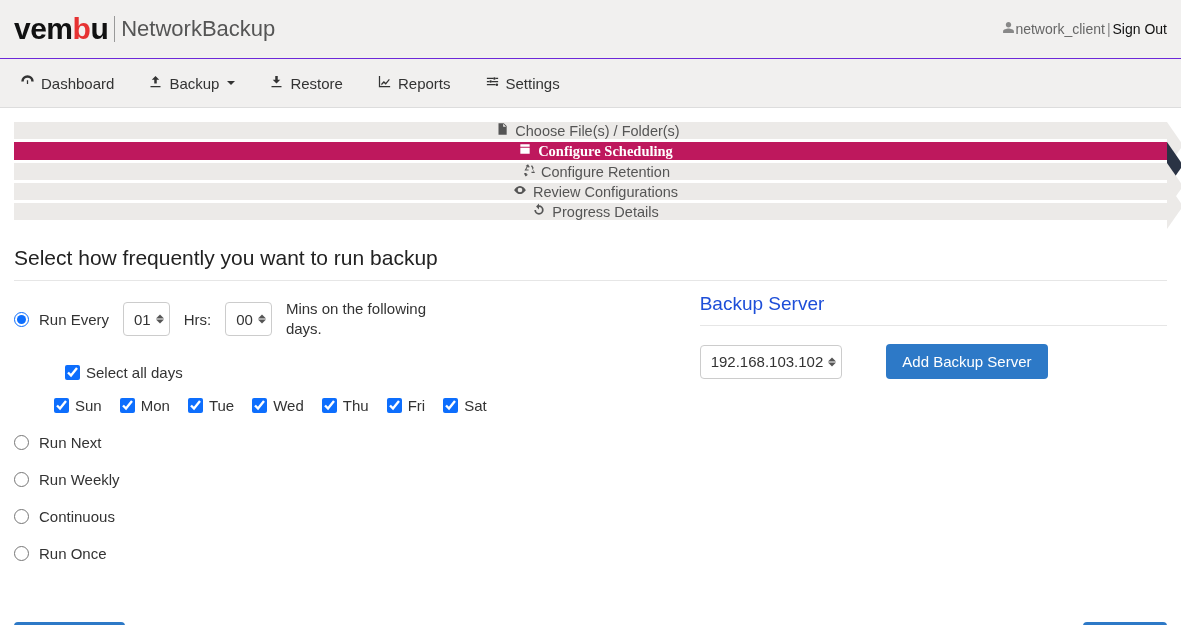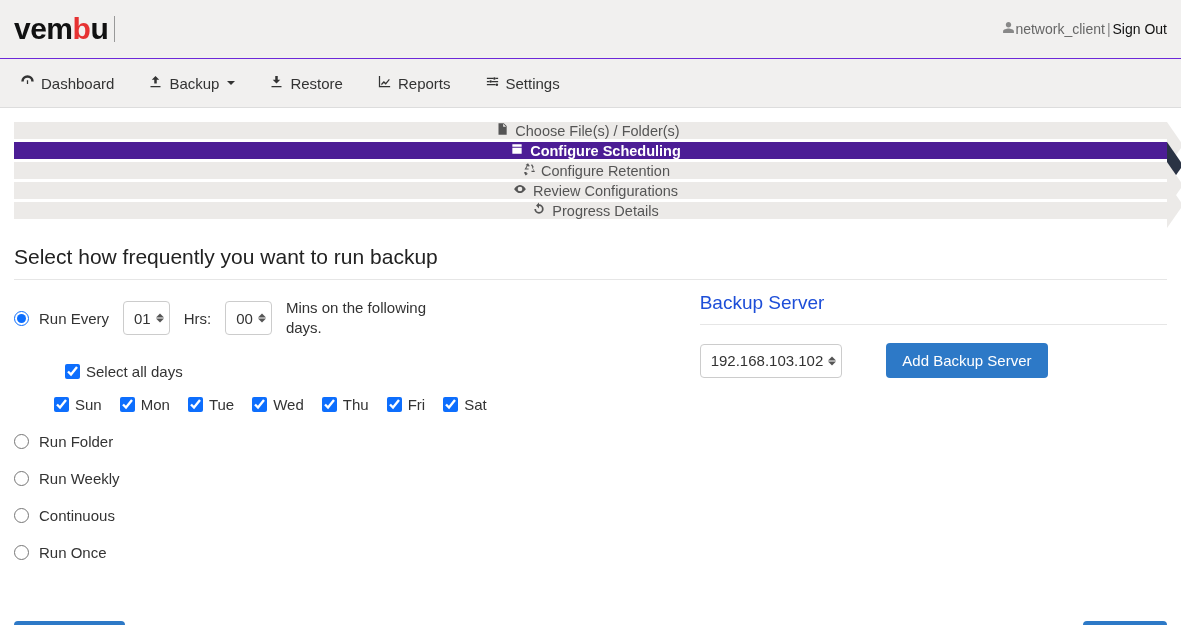--- a/index.html
+++ b/index.html
@@ -130,23 +130,24 @@
     right: -19px;
     top: 0;
     width: 0; height: 0;
     border-top: 23px solid transparent;
     border-bottom: 23px solid transparent;
     border-left: 19px solid #fff;
     z-index: 1;
   }
   .step:last-child::after, .step:last-child::before { display: none; }
   .step.active {
-    background: #4c1d95;
+    background: #be185d;
     color: #fff;
     font-weight: 600;
+    font-family: Liberation Serif, serif;
   }
   .step.active::after { border-left-color: #2a3344; }
   .step svg { width: 14px; height: 14px; fill: currentColor; }
 
   
   .content {
     padding: 12px 14px 20px 14px;
   }
   .page-title {
     font-size: 21px;
@@ -288,20 +289,21 @@
 
 <div class="topbar">
   <div class="topbar-inner">
     <div class="logo">
       <span class="logo-text">
         <span>vem</span>
           <span class="red">b</span>
           <span>u</span>
       </span>
       <span class="logo-divider"></span>
+      <span class="logo-product">NetworkBackup</span>
     </div>
     <div class="user-area">
       <span class="user-icon">
         <svg viewBox="0 0 24 24">
             <path d="M12 12c2.7 0 5-2.3 5-5s-2.3-5-5-5-5 2.3-5 5 2.3 5 5 5zm0 2c-3.3 0-10 1.7-10 5v3h20v-3c0-3.3-6.7-5-10-5z"></path>
           </svg>
       </span>
       <span class="username">network_client</span>
       <span class="divider">|</span>
       <span class="signout">Sign Out</span>
@@ -446,21 +448,21 @@
             </label>
           <label>
               <input type="checkbox" checked="" style="">
               <span>Sat</span>
             </label>
         </div>
       </div>
 
       <label class="radio-line">
         <input type="radio" name="freq" style="">
-        <span class="radio-label">Run Folder</span>
+        <span class="radio-label">Run Next</span>
       </label>
       <label class="radio-line">
         <input type="radio" name="freq" style="">
         <span class="radio-label">Run Weekly</span>
       </label>
       <label class="radio-line">
         <input type="radio" name="freq" style="">
         <span class="radio-label">Continuous</span>
       </label>
       <label class="radio-line">

